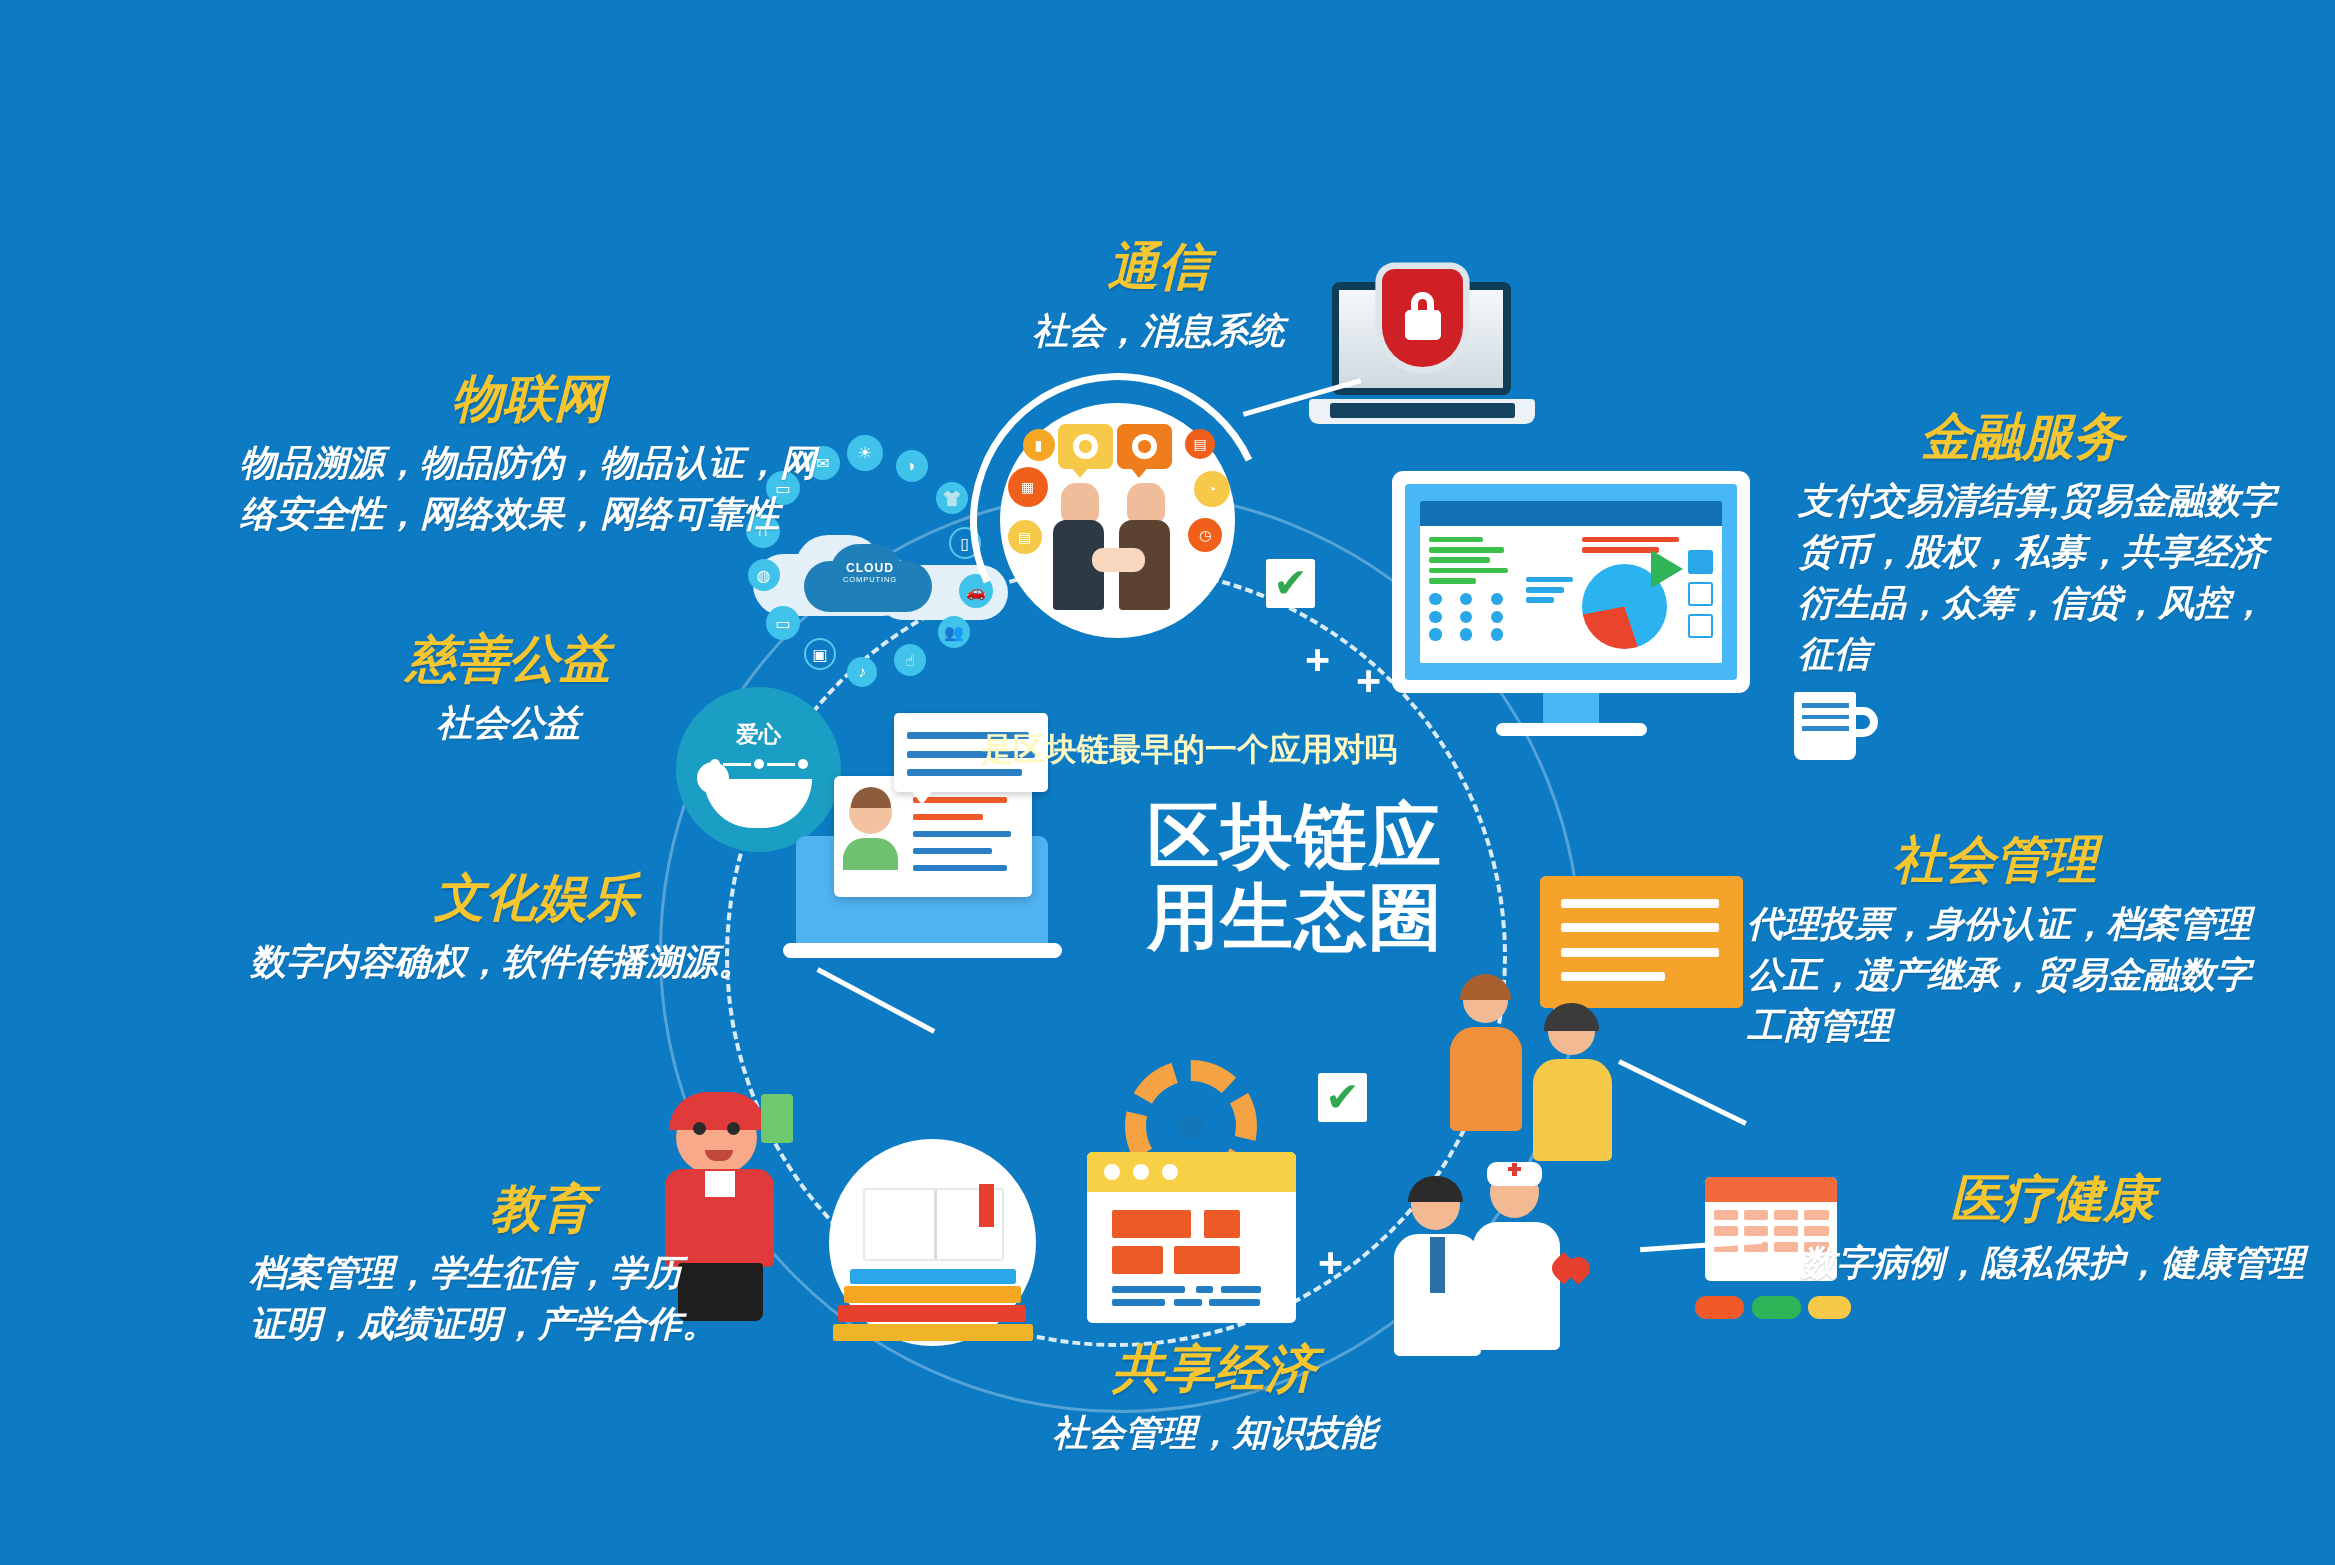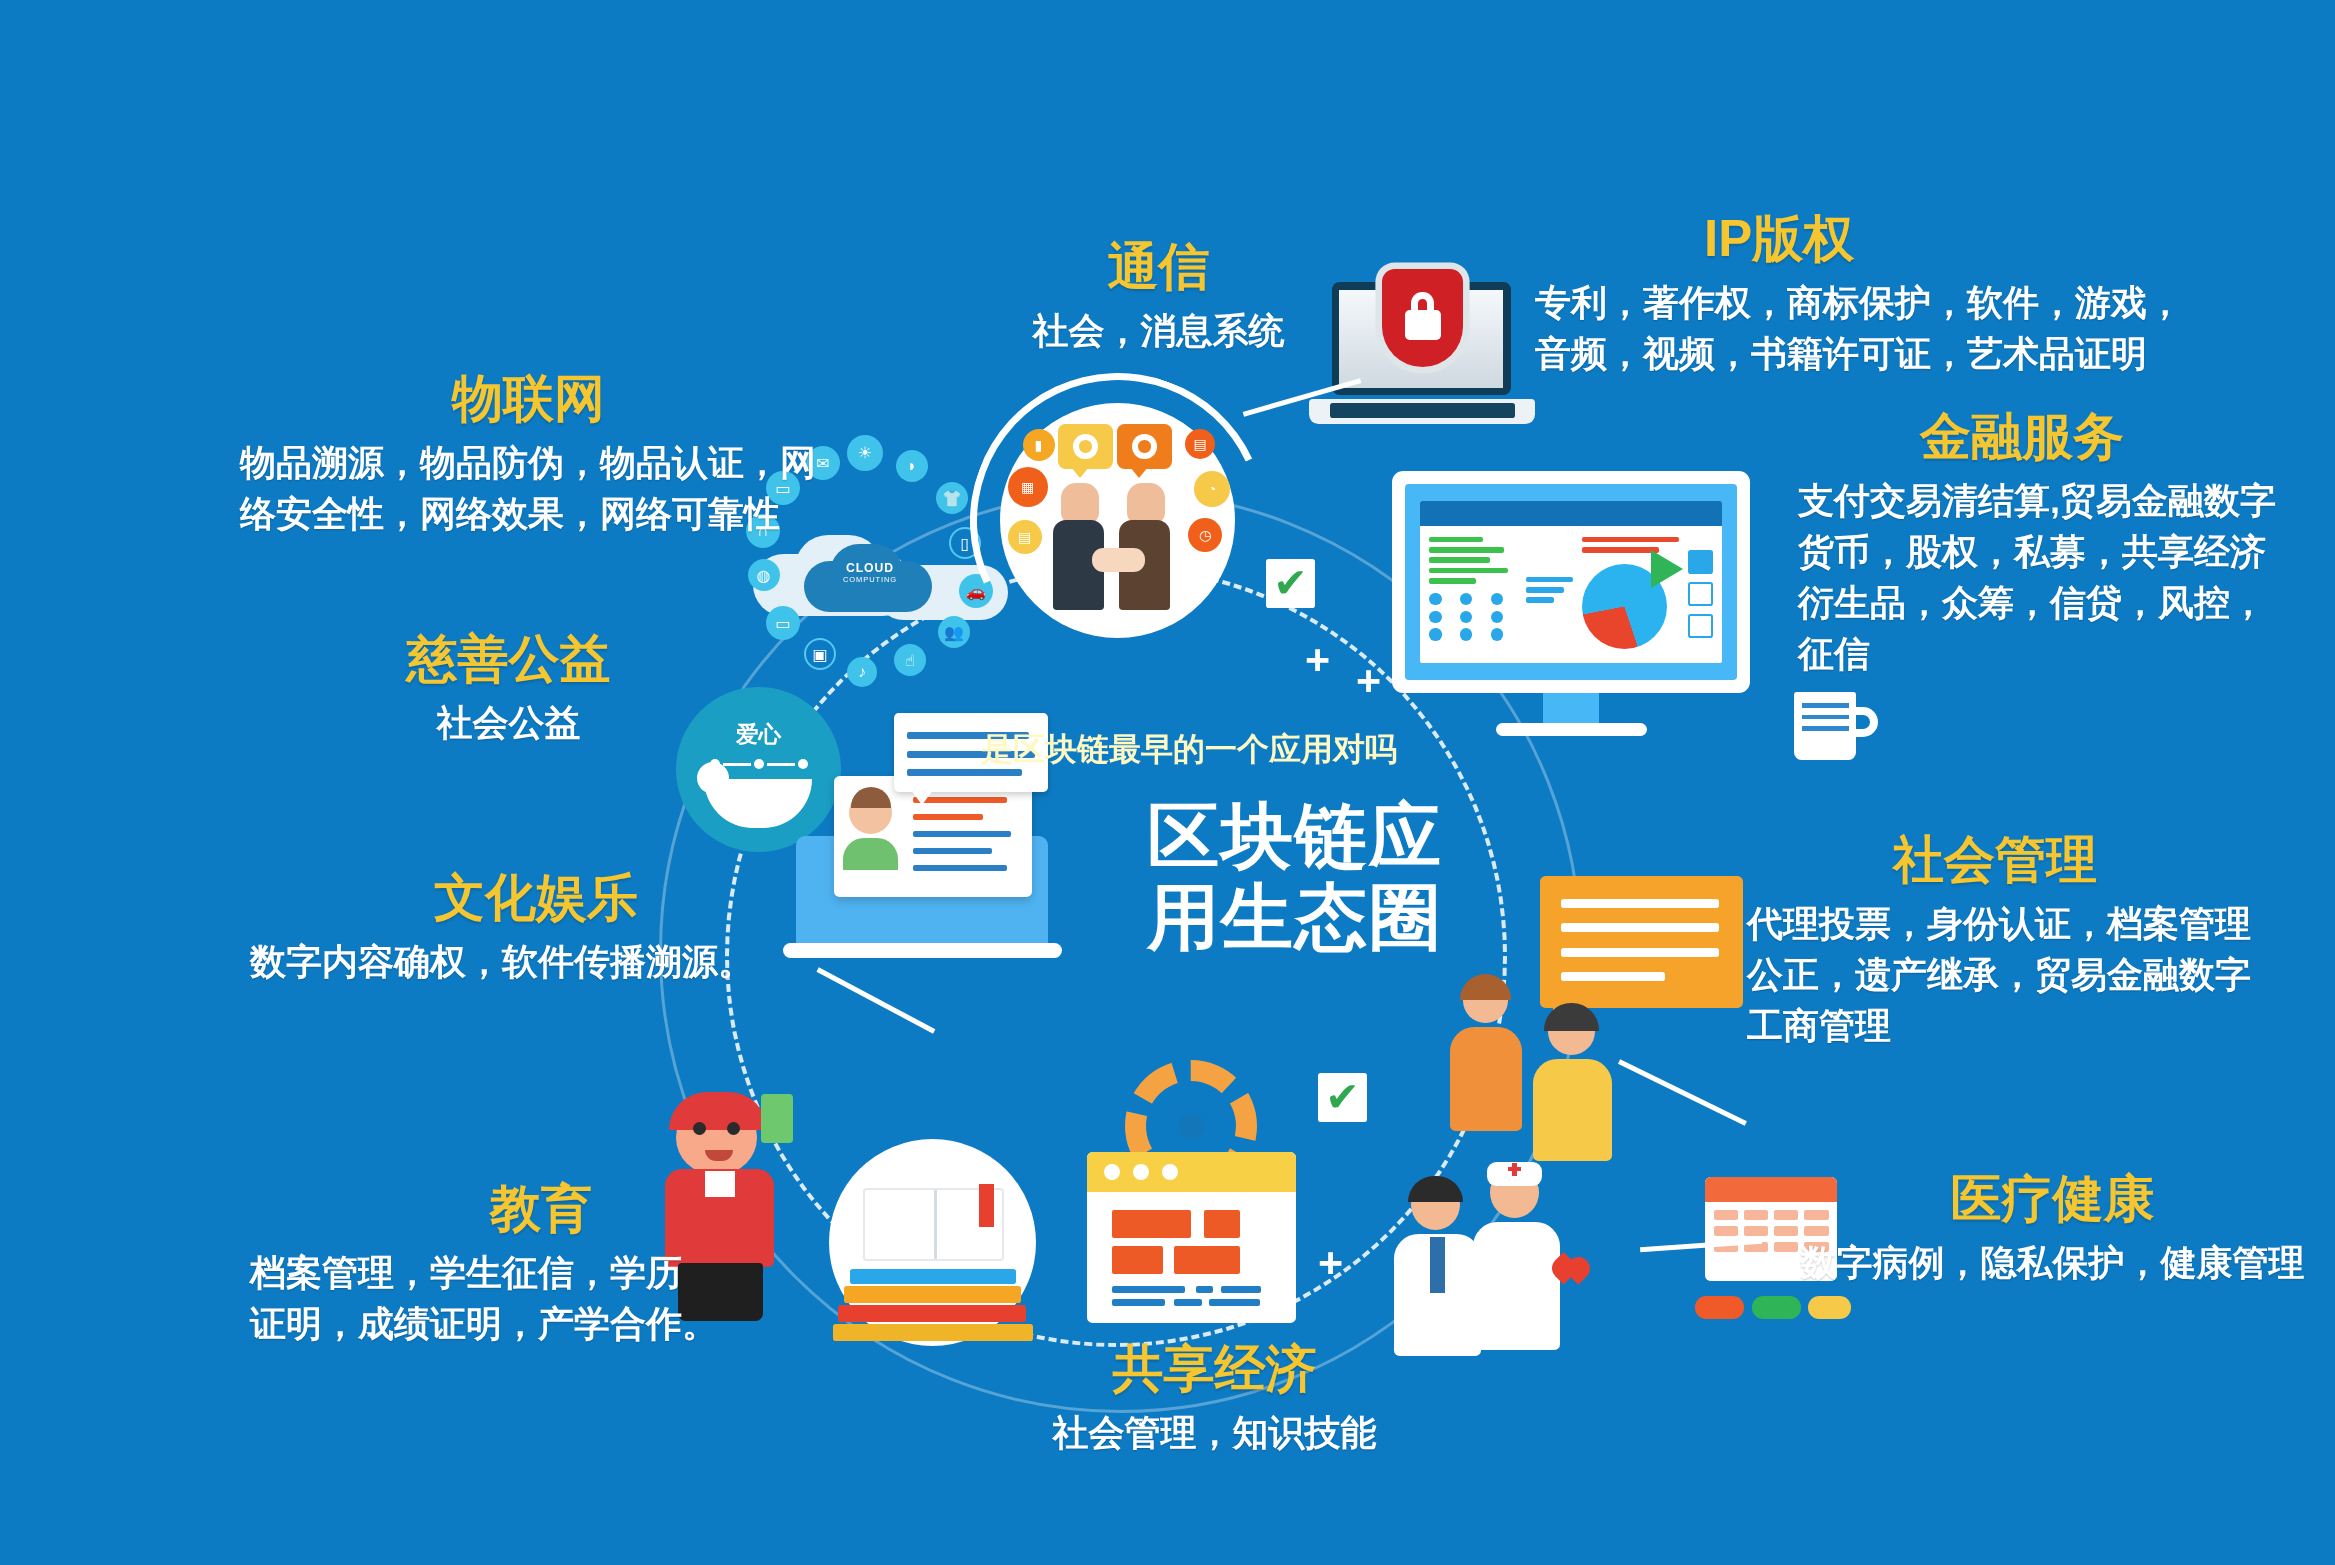--- a/index.html
+++ b/index.html
@@ -10,21 +10,21 @@
     overflow: hidden;
   }
   #stage {
     position: relative;
     width: 2335px; height: 1566px;
     background: #0d7bc4;
     overflow: hidden;
   }
 
   
-  .sec { position: absolute; }
+  .sec { position: absolute; font-style: italic; }
   .sec .sec-title {
     color: #f6c630;
     font-weight: bold;
     font-size: 51px;
     line-height: 1.05;
     text-align: center;
     white-space: nowrap;
     text-shadow: 0 1.9px 2.8px rgba(0,0,0,.18);
   }
   .sec .sec-body {
@@ -545,27 +545,20 @@
     <div>用生态圈</div>
   </div>
 
   <div id="overlay-question">是区块链最早的一个应用对吗</div>
 
   <div class="sec center-al" style="left:942px; top:240px; width:433px;">
     <div class="sec-title">通信</div>
     <div class="sec-body">社会，消息系统</div>
   </div>
 
-  <div class="sec left-al" style="left:1535px; top:212px; width:678px;">
-    <div class="sec-title" style="text-align:left; padding-left:169px;">IP版权</div>
-    <div class="sec-body">
-      <div>专利，著作权，商标保护，软件，游戏，</div>
-      <div>音频，视频，书籍许可证，艺术品证明</div>
-    </div>
-  </div>
 
   <div class="sec left-al" style="left:240px; top:372px; width:584px;">
     <div class="sec-title" style="text-align:left; padding-left:212px;">物联网</div>
     <div class="sec-body">
       <div>物品溯源，物品防伪，物品认证，网</div>
       <div>络安全性，网络效果，网络可靠性</div>
     </div>
   </div>
 
   <div class="sec left-al" style="left:1798px; top:410px; width:527px;">

